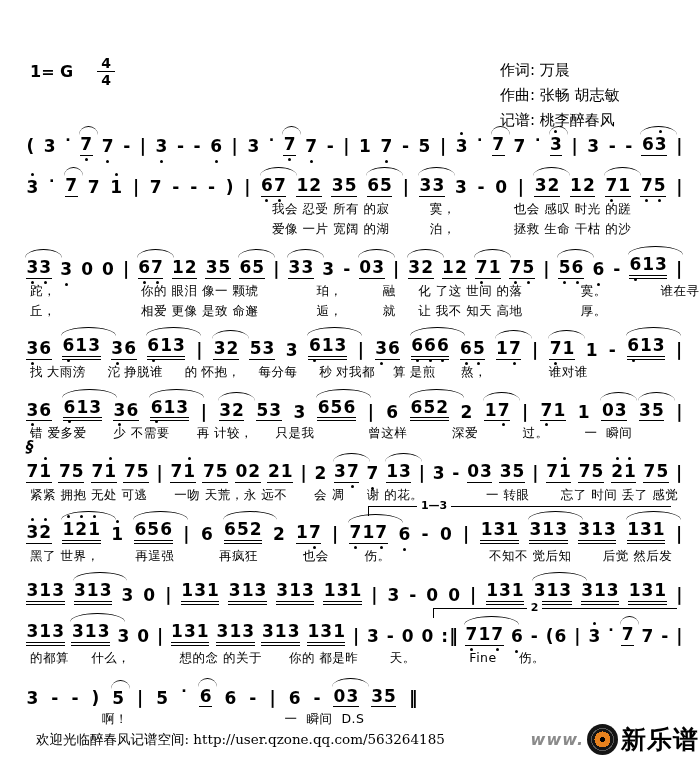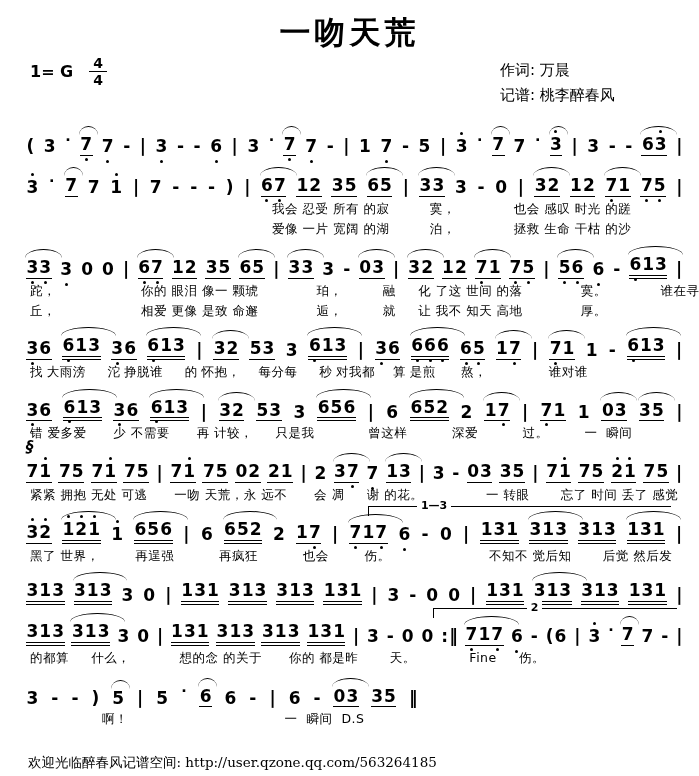--- a/index.html
+++ b/index.html
@@ -2,21 +2,21 @@
 <html><head>
 <meta charset="utf-8">
 <style>
   html,body{margin:0;padding:0;background:#fff;}
   .page{position:relative;width:699px;height:776px;background:#fff;overflow:hidden;
         font-family:"DejaVu Sans","Liberation Sans",sans-serif;color:#000;}
   
   .header{position:relative;height:122px;}
   .title{position:absolute;top:12px;left:0;right:0;text-align:center;
          font-size:31px;font-weight:bold;letter-spacing:4px;}
-  .keysig{position:absolute;top:56px;left:30px;font-size:16px;font-weight:bold;display:flex;align-items:center;gap:16px;}
+  .keysig{position:absolute;top:56px;left:30px;font-size:16px;font-weight:bold;display:flex;align-items:center;gap:24px;}
   .frac{display:inline-block;text-align:center;line-height:1;font-size:14px;}
   .frac .num{display:block;border-bottom:1.5px solid #000;padding:0 4px 1px;}
   .frac .den{display:block;padding-top:1px;}
   .centerblock{position:absolute;top:60px;left:0;right:0;text-align:center;padding-left:44px;}
   .subtitle{font-size:14.5px;letter-spacing:1px;}
   .singer{font-size:15px;margin-top:8px;}
   .credits{position:absolute;top:58px;left:500px;font-size:15px;line-height:1.65;}
   
   .score{padding:4px 16px 0 26px;}
   .score-line{position:relative;margin-bottom:11px;}
@@ -34,47 +34,47 @@
   .ch.db::after{content:"";position:absolute;bottom:-7px;left:50%;margin-left:-1.5px;
                 width:3px;height:3px;border-radius:50%;background:#000;}
   .tok.arc::before{content:"";position:absolute;top:-9px;left:-1px;right:-40%;height:8px;
                    border-top:1.6px solid #000;
                    border-radius:50% 50% 0 0 / 100% 100% 0 0;}
   .lyric{white-space:pre;font-size:12.5px;line-height:1.3;margin-top:4px;letter-spacing:0.5px;}
   .segno{position:absolute;top:-15px;left:0px;font-size:15px;font-weight:bold;font-style:italic;}
   .volta{position:absolute;top:-8px;height:9px;border-top:1.3px solid #000;border-left:1.3px solid #000;}
   .volta .vlabel{position:absolute;top:-8px;background:#fff;padding:0 4px;font-size:11px;font-weight:bold;}
   
-  .footer{position:absolute;left:0;right:0;bottom:4px;display:flex;align-items:center;
-          justify-content:space-between;padding-left:28px;text-align:right;}
+  .footer{position:absolute;left:0;right:0;bottom:20px;display:flex;align-items:center;
+          justify-content:space-between;padding-left:36px;text-align:right;}
   .welcome{font-family:"DejaVu Serif","Liberation Serif",serif;font-size:13.5px;}
   .logo{display:flex;align-items:center;gap:3px;}
   .www{color:#8a8a8a;font-style:italic;font-weight:bold;font-size:16px;letter-spacing:1px;}
   .disc{width:31px;height:31px;border-radius:50%;flex:0 0 auto;
         background:radial-gradient(circle at 50% 50%,
           #000 0 2.5px, #e8821e 2.5px 8px, #141414 8px 10.5px,
           #5a5a5a 10.5px 11.5px, #141414 11.5px 16px);}
   .logo-text{font-size:25px;font-weight:900;letter-spacing:1px;}
 </style>
 </head>
 <body>
 
 <div class="page">
 
   <div class="header">
-    <div class="title">一吻天荒</div>
     <div class="keysig">
       <span>1= G</span>
       <span class="frac">
         <span class="num">4</span>
         <span class="den">4</span>
       </span>
     </div>
     <div class="credits">
       <div>作词: 万晨</div>
+      <div>作曲: 张畅 胡志敏</div>
       <div>记谱: 桃李醉春风</div>
     </div>
   </div>
 
   <div class="score">
       <div class="score-line">
         <div class="notes">
           <span class="tok">
             <span class="ch">(</span>
           </span>
@@ -962,15 +962,20 @@
           <span class="tok">
             <span class="ch">‖</span>
           </span>
         </div>
         <div class="lyric" style="padding-left: 76px;">啊！                                   一  瞬间  D.S</div>
       </div>
     </div>
 
   <div class="footer">
     <div class="welcome">欢迎光临醉春风记谱空间: http://user.qzone.qq.com/563264185</div>
+    <div class="logo">
+      <span class="www">www.</span>
+      <span class="disc"></span>
+      <span class="logo-text">新乐谱</span>
+    </div>
   </div>
 
 </div>
 
 </body></html>

